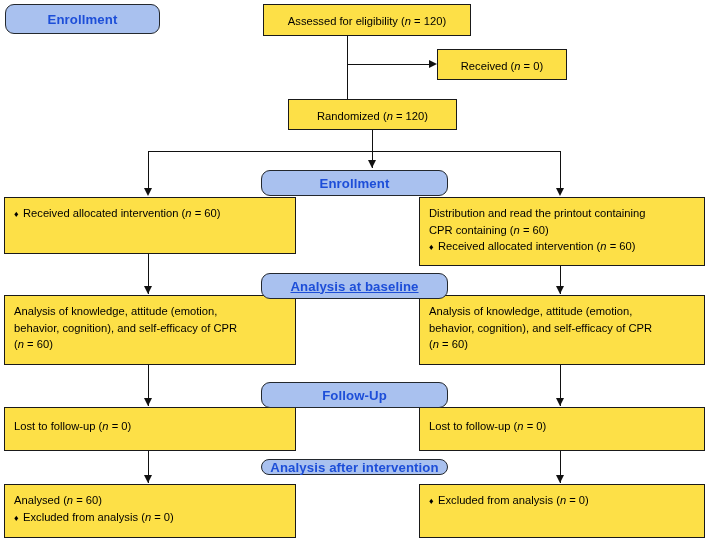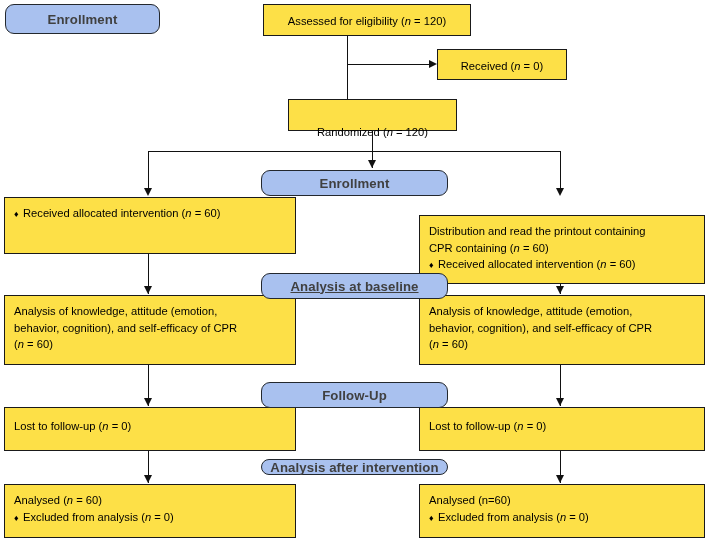--- a/index.html
+++ b/index.html
@@ -37,21 +37,21 @@
     color:#000;
   }
 
   
   .pill{
     position:absolute;
     box-sizing:border-box;
     background:#a9c1ef;
     border:1.3px solid #23282e;
     border-radius:9px;
-    color:#404040;
+    color:#1d4ed8;
     font-weight:bold;
     font-size:13.2px;
     text-align:center;
     display:flex;
     align-items:center;
     justify-content:center;
     letter-spacing:0.1px;
     z-index:6;
   }
 
@@ -101,41 +101,41 @@
   </div>
 
   <div class="box" style="left:263px;top:4px;width:208px;height:32px;text-align:center;padding-top:8px;">
     <span class="ln"><span>Assessed for eligibility (</span><span class="ital">n</span><span> = 120)</span></span>
   </div>
 
   <div class="box" style="left:437px;top:49px;width:130px;height:31px;text-align:center;padding-top:8px;">
     <span class="ln"><span>Received  (</span><span class="ital">n</span><span> = 0)</span></span>
   </div>
 
-  <div class="box" style="left:288px;top:99px;width:169px;height:31px;text-align:center;padding-top:24px;">
+  <div class="box" style="left:288px;top:99px;width:169px;height:31px;text-align:center;padding-top:8px;">
     <span class="ln"><span>Randomized (</span><span class="ital">n</span><span> = 120)</span></span>
   </div>
 
   <div class="vline" style="left:347px;top:36px;height:63px;"></div>
   <div class="hline" style="left:347px;top:64px;width:82px;"></div>
   <div class="arrowright" style="left:429px;top:60px;"></div>
 
   <div class="vline" style="left:372px;top:130px;height:38px;"></div>
   <div class="arrowdown" style="left:368px;top:160px;"></div>
   <div class="hline" style="left:148px;top:151px;width:413px;"></div>
   <div class="vline" style="left:148px;top:151px;height:40px;"></div>
   <div class="arrowdown" style="left:144px;top:188px;"></div>
   <div class="vline" style="left:560px;top:151px;height:40px;"></div>
   <div class="arrowdown" style="left:556px;top:188px;"></div>
 
   <div class="box" style="left:4px;top:197px;width:292px;height:57px;">
     <div class="ln"><span class="bullet">♦</span><span>Received allocated intervention (</span><span class="ital">n</span><span> = 60)</span></div>
   </div>
 
-  <div class="box" style="left:419px;top:197px;width:286px;height:69px;margin-top:18px;">
+  <div class="box" style="left:419px;top:197px;width:286px;height:69px;">
     <div class="ln">Distribution and read the printout containing</div>
     <div class="ln"><span>CPR containing (</span><span class="ital">n</span><span> = 60)</span></div>
     <div class="ln"><span class="bullet">♦</span><span>Received allocated intervention (</span><span class="ital">n</span><span> = 60)</span></div>
   </div>
 
   <div class="vline" style="left:148px;top:254px;height:40px;"></div>
   <div class="arrowdown" style="left:144px;top:286px;"></div>
   <div class="vline" style="left:560px;top:266px;height:28px;"></div>
   <div class="arrowdown" style="left:556px;top:286px;"></div>
 
@@ -168,17 +168,16 @@
   <div class="arrowdown" style="left:144px;top:475px;"></div>
   <div class="vline" style="left:560px;top:451px;height:32px;"></div>
   <div class="arrowdown" style="left:556px;top:475px;"></div>
 
   <div class="box" style="left:4px;top:484px;width:292px;height:54px;">
     <div class="ln"><span>Analysed (</span><span class="ital">n</span><span> = 60)</span></div>
     <div class="ln"><span class="bullet">♦</span><span>Excluded from analysis (</span><span class="ital">n</span><span> = 0)</span></div>
   </div>
 
   <div class="box" style="left:419px;top:484px;width:286px;height:54px;">
-    <div class="ln">Analysed (n=60)</div>
     <div class="ln"><span class="bullet">♦</span><span>Excluded from analysis (</span><span class="ital">n</span><span> = 0)</span></div>
   </div>
 
 </div>
 
 </body></html>

